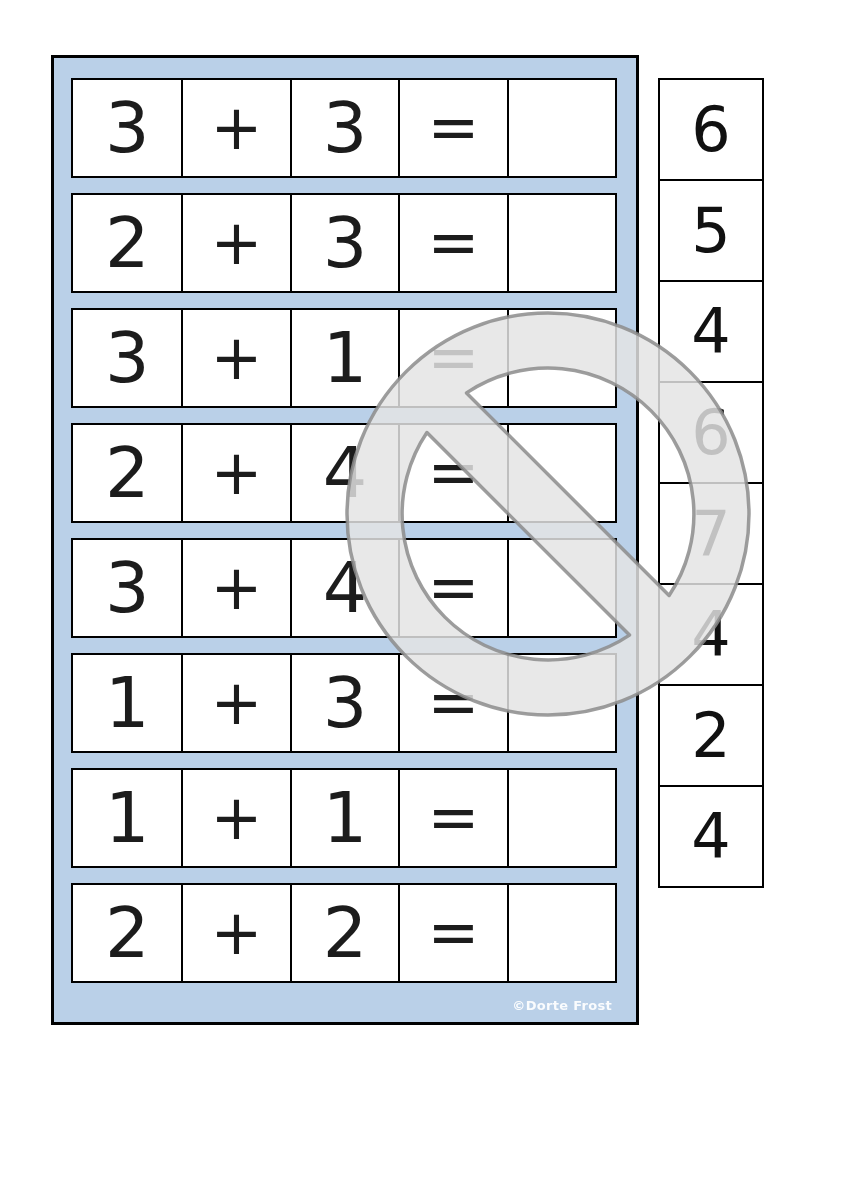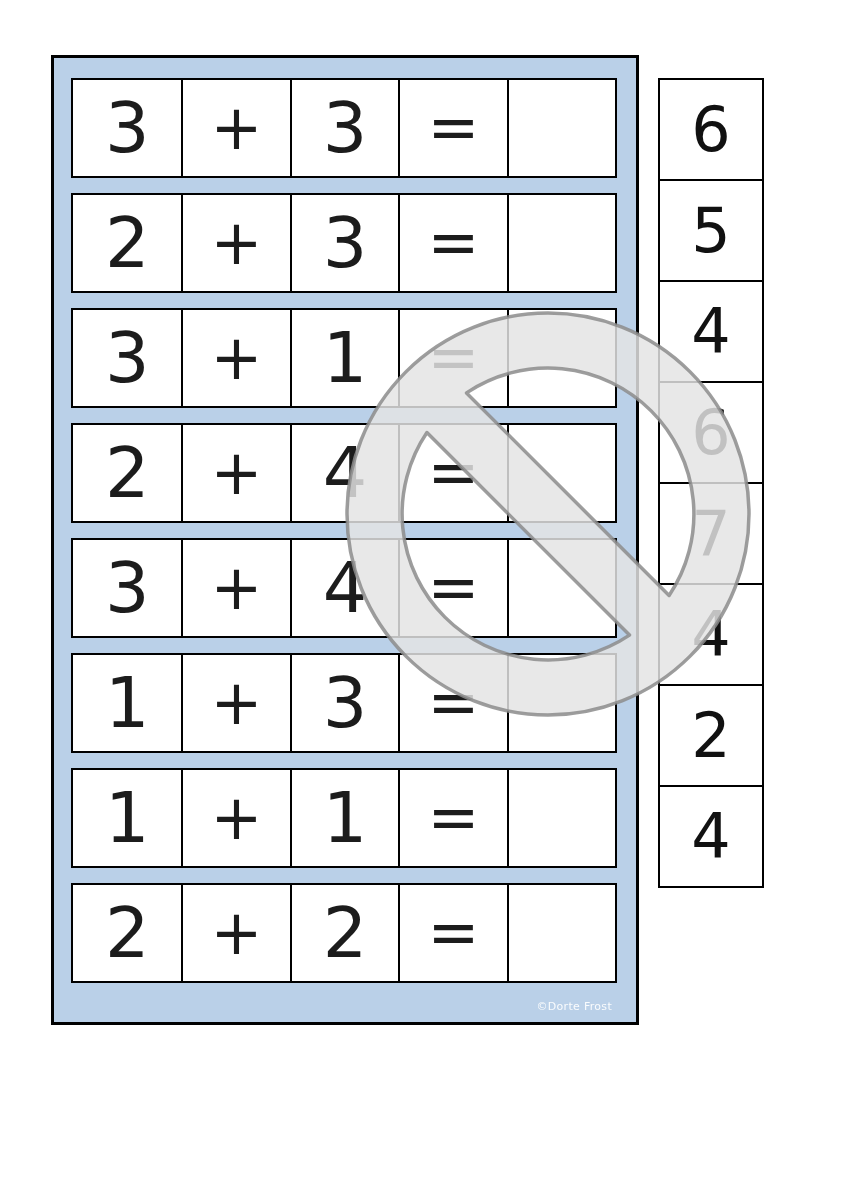--- a/index.html
+++ b/index.html
@@ -21,21 +21,21 @@
     display:grid; grid-template-columns:repeat(5,1fr);
   }
   .cell {
     display:flex; align-items:center; justify-content:center;
     font-size:70px; line-height:1; color:#1c1c1c;
   }
   .cell + .cell { border-left:2px solid #000; }
   .cell.op { font-size:62px; }
   .copyright {
     position:absolute; right:24px; bottom:9px;
-    font-size:11px; letter-spacing:0.3px; color:rgba(255,255,255,0.92);
+    font-size:13px; letter-spacing:0.3px; color:rgba(255,255,255,0.92);font-weight:bold;
   }
   .tiles {
     position:absolute; left:658px; top:78px; width:106px; height:810px;
     background:#fff; border:2px solid #000; box-sizing:border-box;
     display:flex; flex-direction:column;
   }
   .tile {
     flex:1; display:flex; align-items:center; justify-content:center;
     font-size:62px; line-height:1; color:#111;
   }

